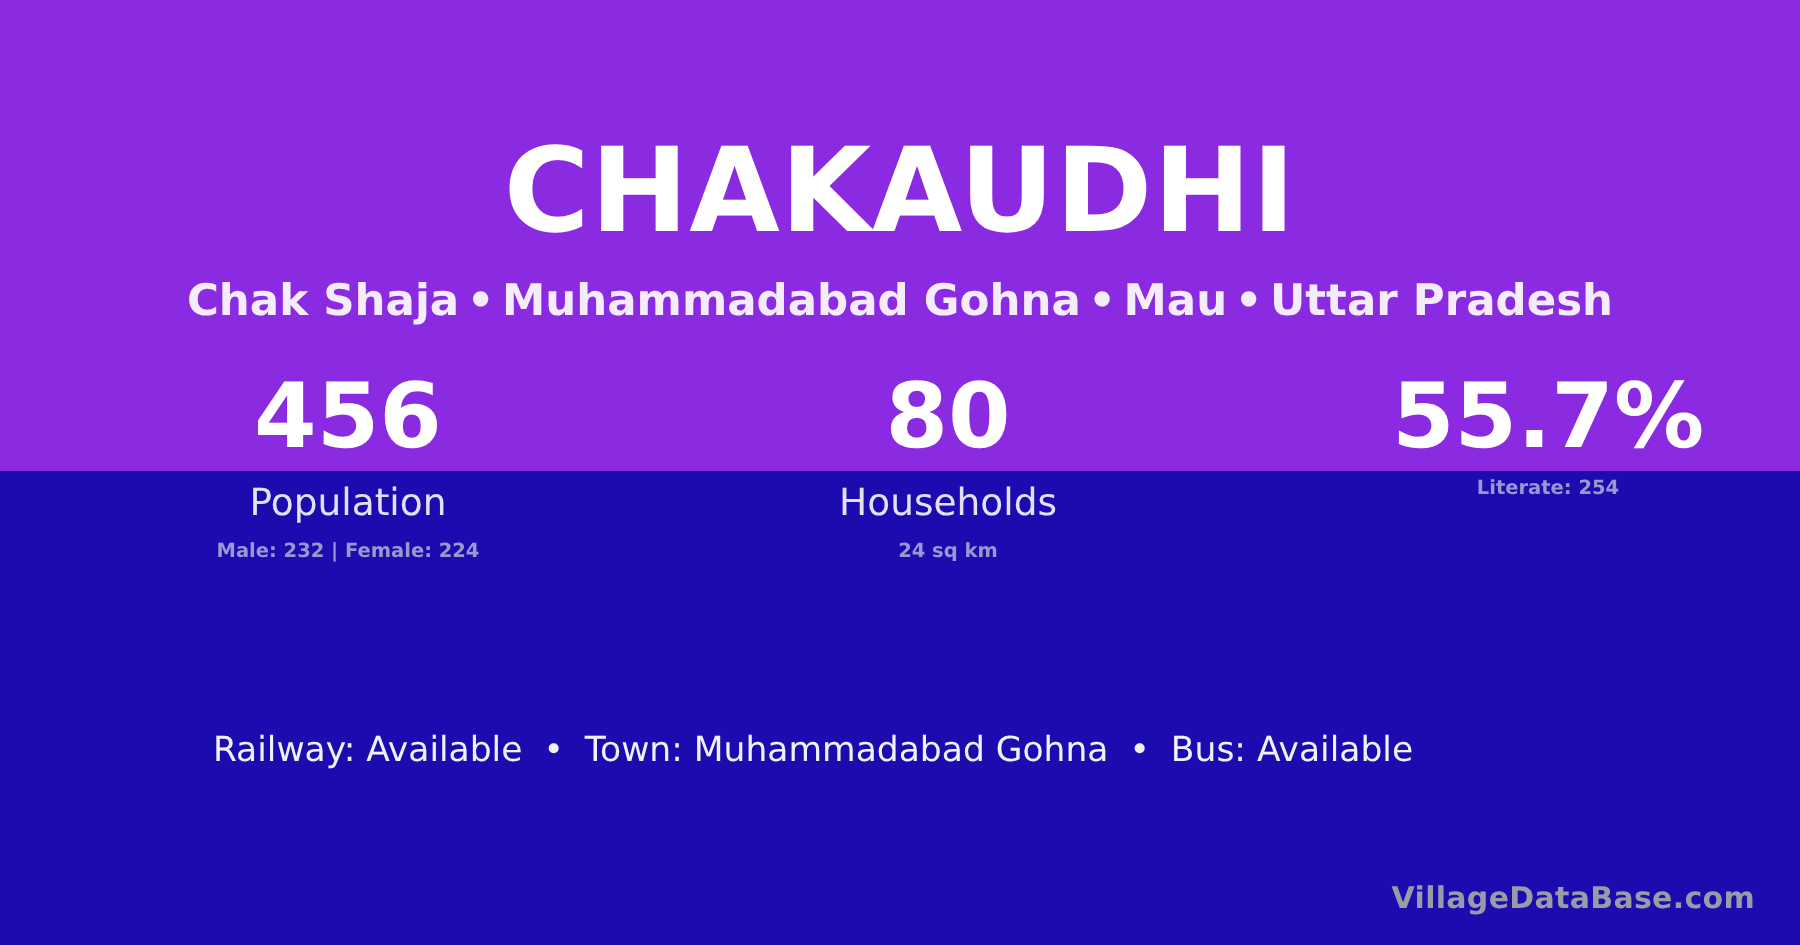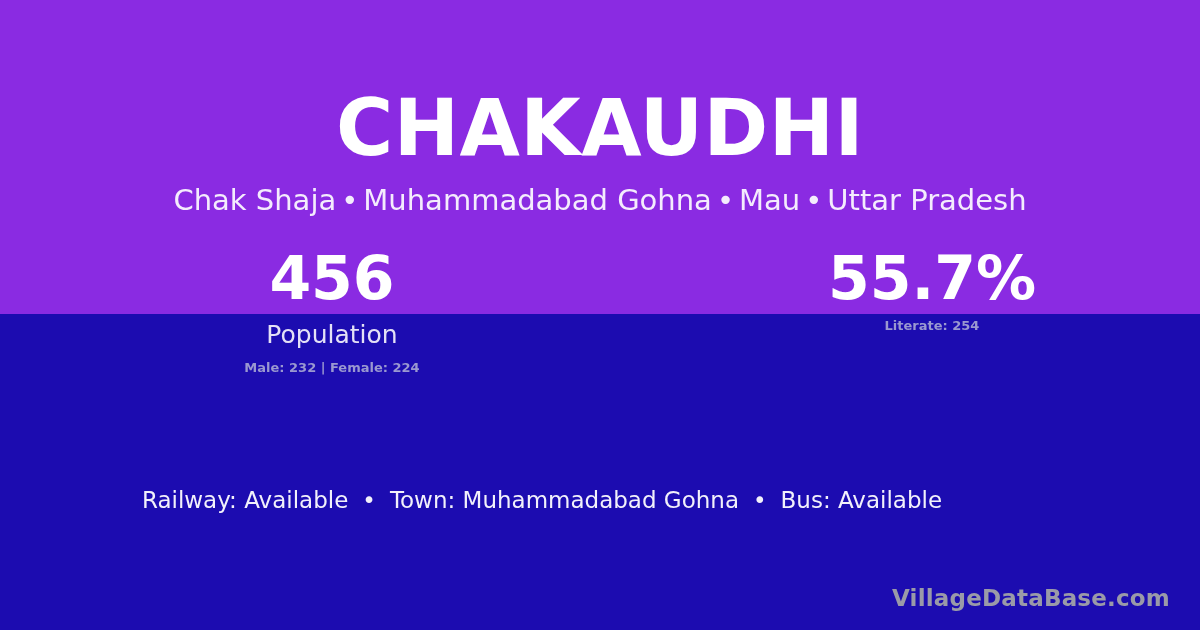--- a/index.html
+++ b/index.html
@@ -68,21 +68,21 @@
   
   .village-subtitle {
     position: absolute;
     left: 0;
     top: 182px;
     width: 1200px;
     text-align: center;
     color: #f4ecfd;
     font-size: 29px;
     line-height: 36px;
-    font-weight: 400;
+    font-weight: 700;
     white-space: nowrap;
   }
   .village-subtitle .sep {
     padding: 0 5px;
     color: #f4ecfd;
   }
 
   
   .stats-row {
     position: absolute;
@@ -140,21 +140,21 @@
     padding: 0 14px;
     color: #f2f1fb;
   }
 
   
   .watermark {
     position: absolute;
     right: 30px;
     bottom: 18px;
     color: #9a9aa8;
-    font-size: 23px;
+    font-size: 20px;
     line-height: 28px;
     font-weight: 700;
     letter-spacing: 0.2px;
     white-space: nowrap;
   }
 </style>
 </head>
 <body>
 
 <div class="card">
@@ -171,20 +171,25 @@
     </div>
 
     <div class="stats-row">
 
       <div class="stat-col">
         <div class="stat-value">456</div>
         <div class="stat-label">Population</div>
         <div class="stat-sub">Male: 232 | Female: 224</div>
       </div>
 
+      <div class="stat-col">
+        <div class="stat-value">80</div>
+        <div class="stat-label">Households</div>
+        <div class="stat-sub">24 sq km</div>
+      </div>
 
       <div class="stat-col">
         <div class="stat-value">55.7%</div>
         <div class="stat-sub">Literate: 254</div>
       </div>
 
     </div>
 
     <div class="facilities">
       <span>Railway: Available</span><span class="fsep">•</span><span>Town: Muhammadabad Gohna</span><span class="fsep">•</span><span>Bus: Available</span>

